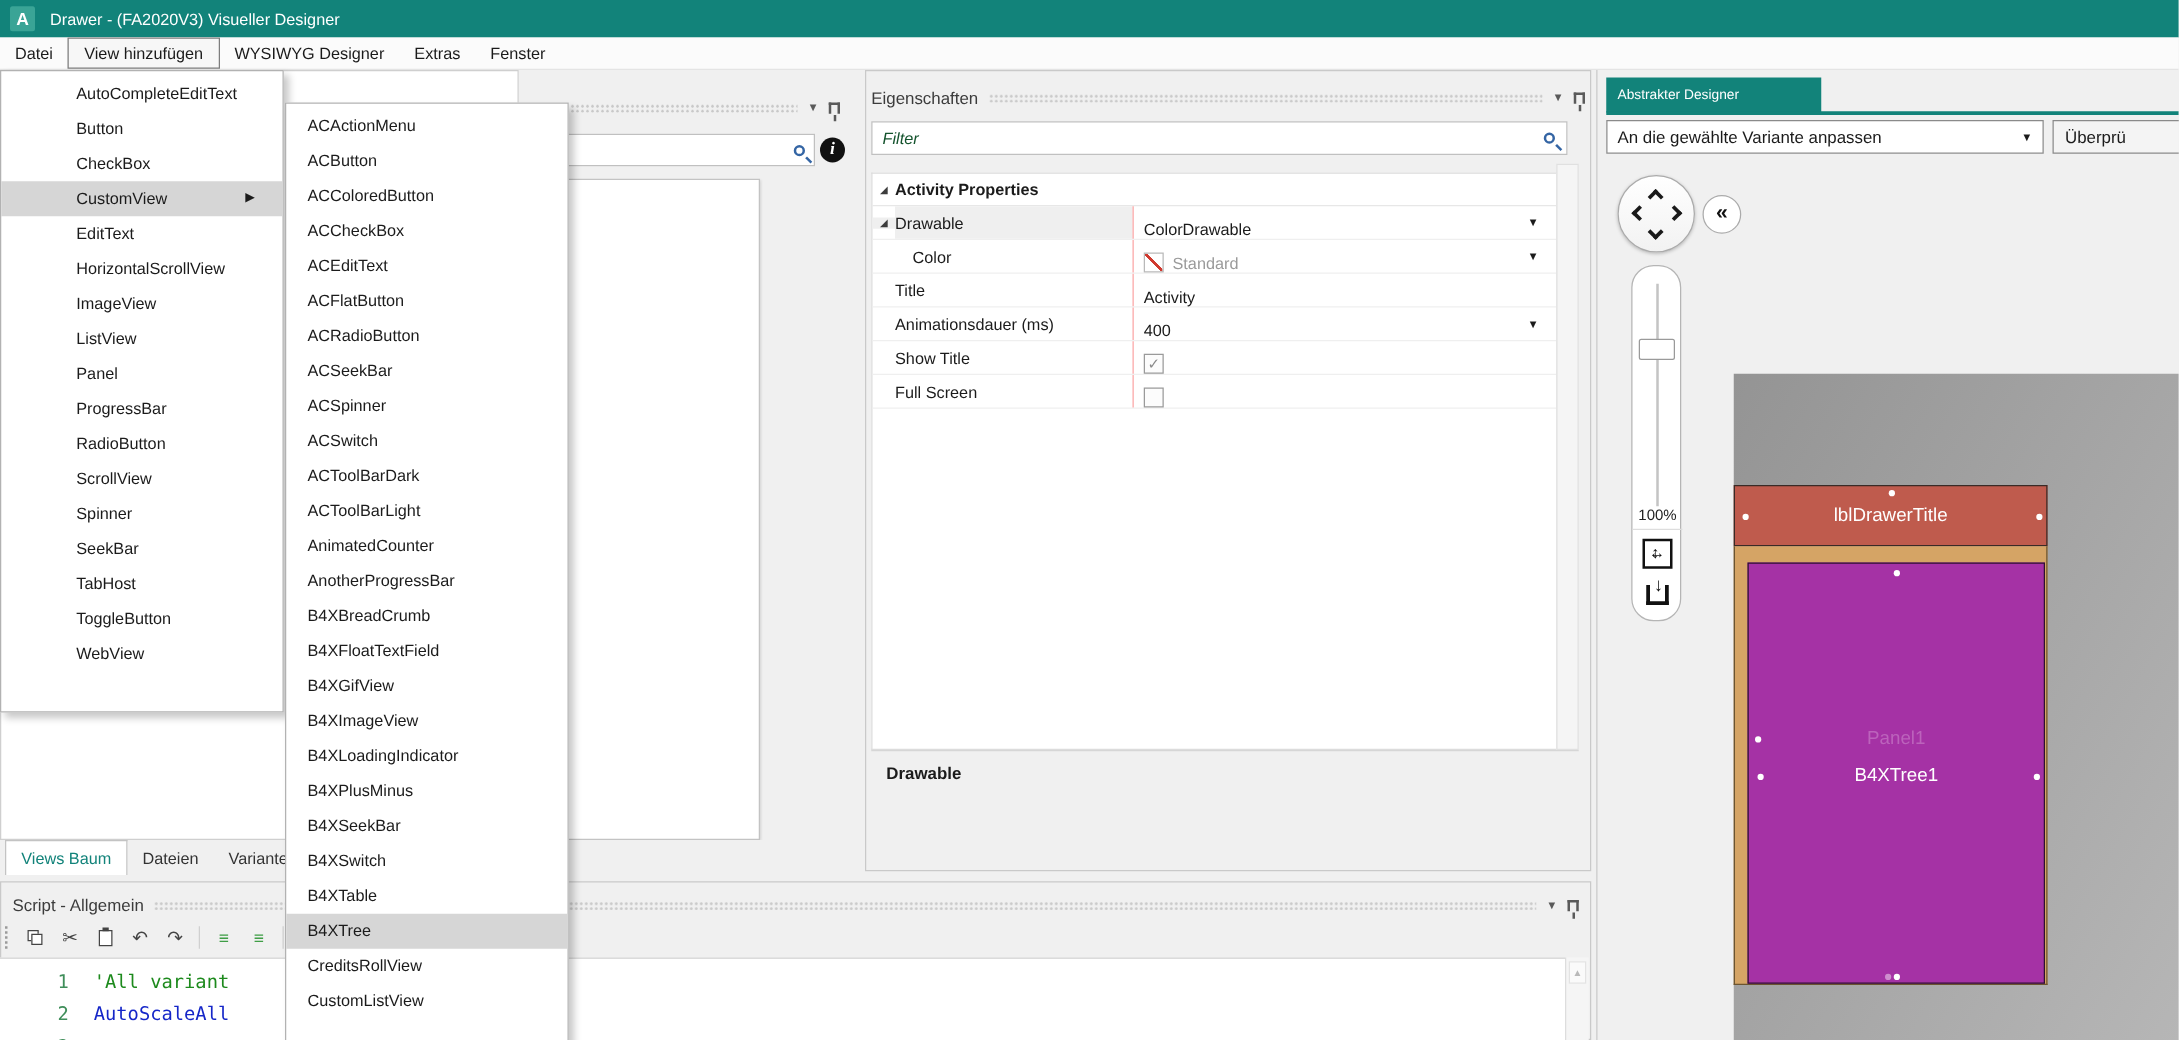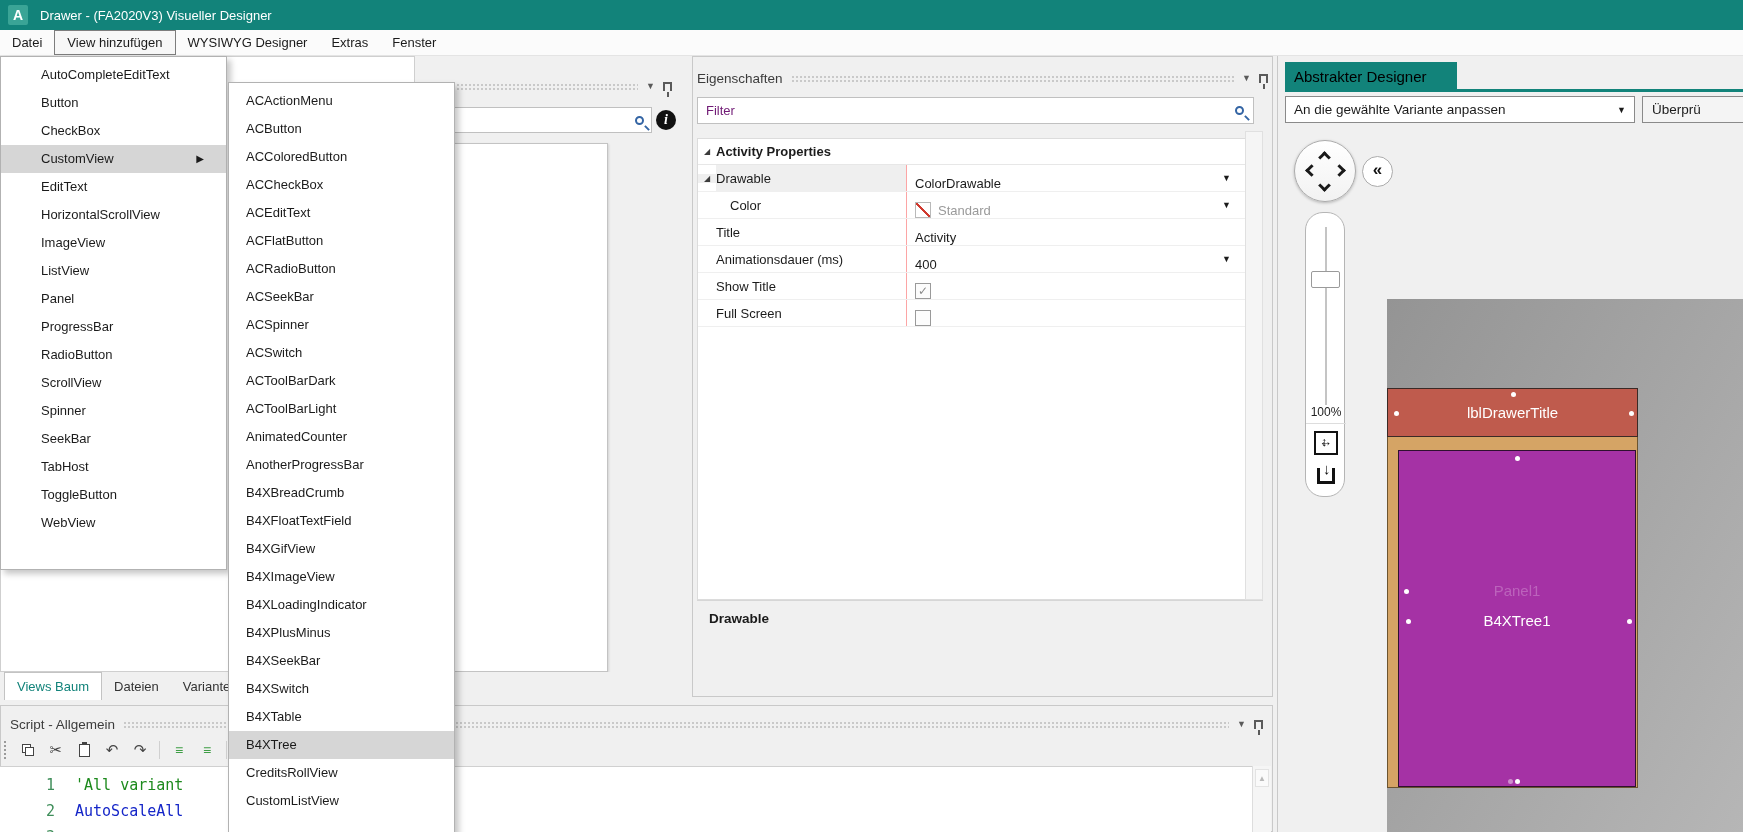--- a/index.html
+++ b/index.html
@@ -29,32 +29,32 @@
   #center-hdr{left:440px;top:82px;width:232px;height:8px;display:flex;align-items:center;gap:8px;}
   #center-hdr .grip{flex:1;}
   #center-search{left:443px;top:107px;width:209px;height:26px;background:#fff;border:1px solid #c0c0c0;display:flex;align-items:center;justify-content:flex-end;padding-right:7px;}
   #center-info{left:656px;top:110px;width:20px;height:20px;border-radius:50%;background:#111;color:#fff;font-family:"Liberation Serif",serif;font-weight:bold;font-style:italic;font-size:14px;display:flex;align-items:center;justify-content:center;}
   #center-list{left:443px;top:143px;width:165px;height:529px;background:#fff;border:1px solid #c3c3c3;box-shadow:1px 1px 2px rgba(0,0,0,.12);}
 
   
   .menu{position:absolute;background:#fff;border:1px solid #b2b2b2;box-shadow:4px 4px 6px rgba(0,0,0,.22);z-index:100;padding-top:4px;}
   #view-menu{left:0;top:56px;width:227px;height:514px;}
   #custom-submenu{left:228px;top:82px;width:227px;height:754px;z-index:110;}
-  .menu .mi{height:28px;line-height:28px;padding-left:40px;font-size:13px;white-space:nowrap;position:relative;}
+  .menu .mi{height:28px;line-height:28px;padding-left:60px;font-size:13px;white-space:nowrap;position:relative;}
   #custom-submenu .mi{padding-left:17px;}
   .menu .mi.hl{background:#d6d6d6;}
   .mi .sub-arrow{position:absolute;right:22px;top:0;font-size:10px;color:#1b1b1b;}
 
   
   #props{left:692px;top:56px;width:581px;height:641px;background:#f0f0f0;border:1px solid #c9c9c9;}
   #props-hdr{left:697px;top:70px;width:571px;height:16px;display:flex;align-items:center;gap:8px;}
   #props-title{font-size:13.5px;color:#3c3c3c;}
   #props-hdr .grip{flex:1;}
   #props-filter{left:697px;top:97px;width:557px;height:27px;background:#fff;border:1px solid #c0c0c0;display:flex;align-items:center;}
-  #props-filter .ph{flex:1;padding-left:8px;color:#701a75;}
+  #props-filter .ph{flex:1;padding-left:8px;font-style:italic;color:#14532d;}
   #grid{left:697px;top:138px;width:548px;height:462px;background:#fff;border:1px solid #dcdcdc;border-right:none;}
   .prow{display:flex;align-items:center;height:27px;border-bottom:1px solid #efefef;position:relative;}
   .prow.section{font-weight:bold;height:26px;border-bottom:1px solid #e7e7e7;}
   .prow .exp{width:18px;text-align:center;font-size:8px;color:#3c3c3c;flex:none;}
   .prow .plabel{width:190px;flex:none;align-self:stretch;display:flex;align-items:center;}
   .prow.sel .plabel,.prow.sel .exp{background:#efefef;}
   .prow .pvalue{flex:1;display:flex;align-items:flex-end;padding-left:8px;border-left:1px solid #fca5a5;align-self:stretch;}
   .prow .dd{position:absolute;right:14px;font-size:9px;color:#1b1b1b;}
   .muted{color:#9a9a9a;}
   .cbx{width:16px;height:16px;border:1px solid #9a9a9a;background:#fcfcfc;display:flex;align-items:center;justify-content:center;color:#8a8a8a;font-size:12px;}
@@ -88,21 +88,21 @@
   #code{left:0;top:766px;width:1252px;height:66px;background:#fff;border-top:1px solid #d0d0d0;font-family:"DejaVu Sans Mono","Liberation Mono",monospace;font-size:15px;padding-top:5px;}
   .cline{height:26px;line-height:26px;display:flex;}
   .cline .lnum{width:75px;text-align:right;padding-right:20px;color:#3f8e5a;flex:none;}
   .cline .ctext{white-space:pre;}
   .ctext.comment{color:#1d8a1d;}
   .ctext.keyword{color:#1526c8;}
   #code-sb{left:1252px;top:766px;width:19px;height:66px;background:#f5f5f5;border-left:1px solid #ddd;}
 
   
   #right-panel{left:1277px;top:56px;width:466px;height:776px;background:#f0f0f0;border-left:1px solid #c9c9c9;}
-  #ad-tab{left:1285px;top:62px;width:172px;height:28px;background:#12837a;color:#000000;font-size:15px;display:flex;align-items:center;padding-left:9px;}
+  #ad-tab{left:1285px;top:62px;width:172px;height:28px;background:#12837a;color:#ffffff;font-size:11px;display:flex;align-items:center;padding-left:9px;}
   #ad-underline{left:1285px;top:89px;width:458px;height:3px;background:#12837a;}
   #ad-combo{left:1285px;top:96px;width:350px;height:27px;background:#fff;border:1px solid #8a8a8a;display:flex;align-items:center;justify-content:space-between;padding:0 8px;font-size:13.5px;}
   #ad-combo .dd{font-size:9px;}
   #ad-check{left:1642px;top:96px;width:112px;height:27px;background:#f4f4f4;border:1px solid #8a8a8a;display:flex;align-items:center;padding-left:9px;font-size:13.5px;}
 
   #dpad{left:1294px;top:140px;width:62px;height:62px;border-radius:50%;background:linear-gradient(#ffffff,#f2f2f2);border:1px solid #ababab;box-shadow:0 1px 3px rgba(0,0,0,.25);}
   .chev{position:absolute;width:9px;height:9px;border-left:3px solid #1a1a1a;border-top:3px solid #1a1a1a;}
   .chev.up{left:25px;top:12px;transform:rotate(45deg);}
   .chev.down{left:25px;top:40px;transform:rotate(225deg);}
   .chev.left{left:12px;top:25px;transform:rotate(-45deg);}

